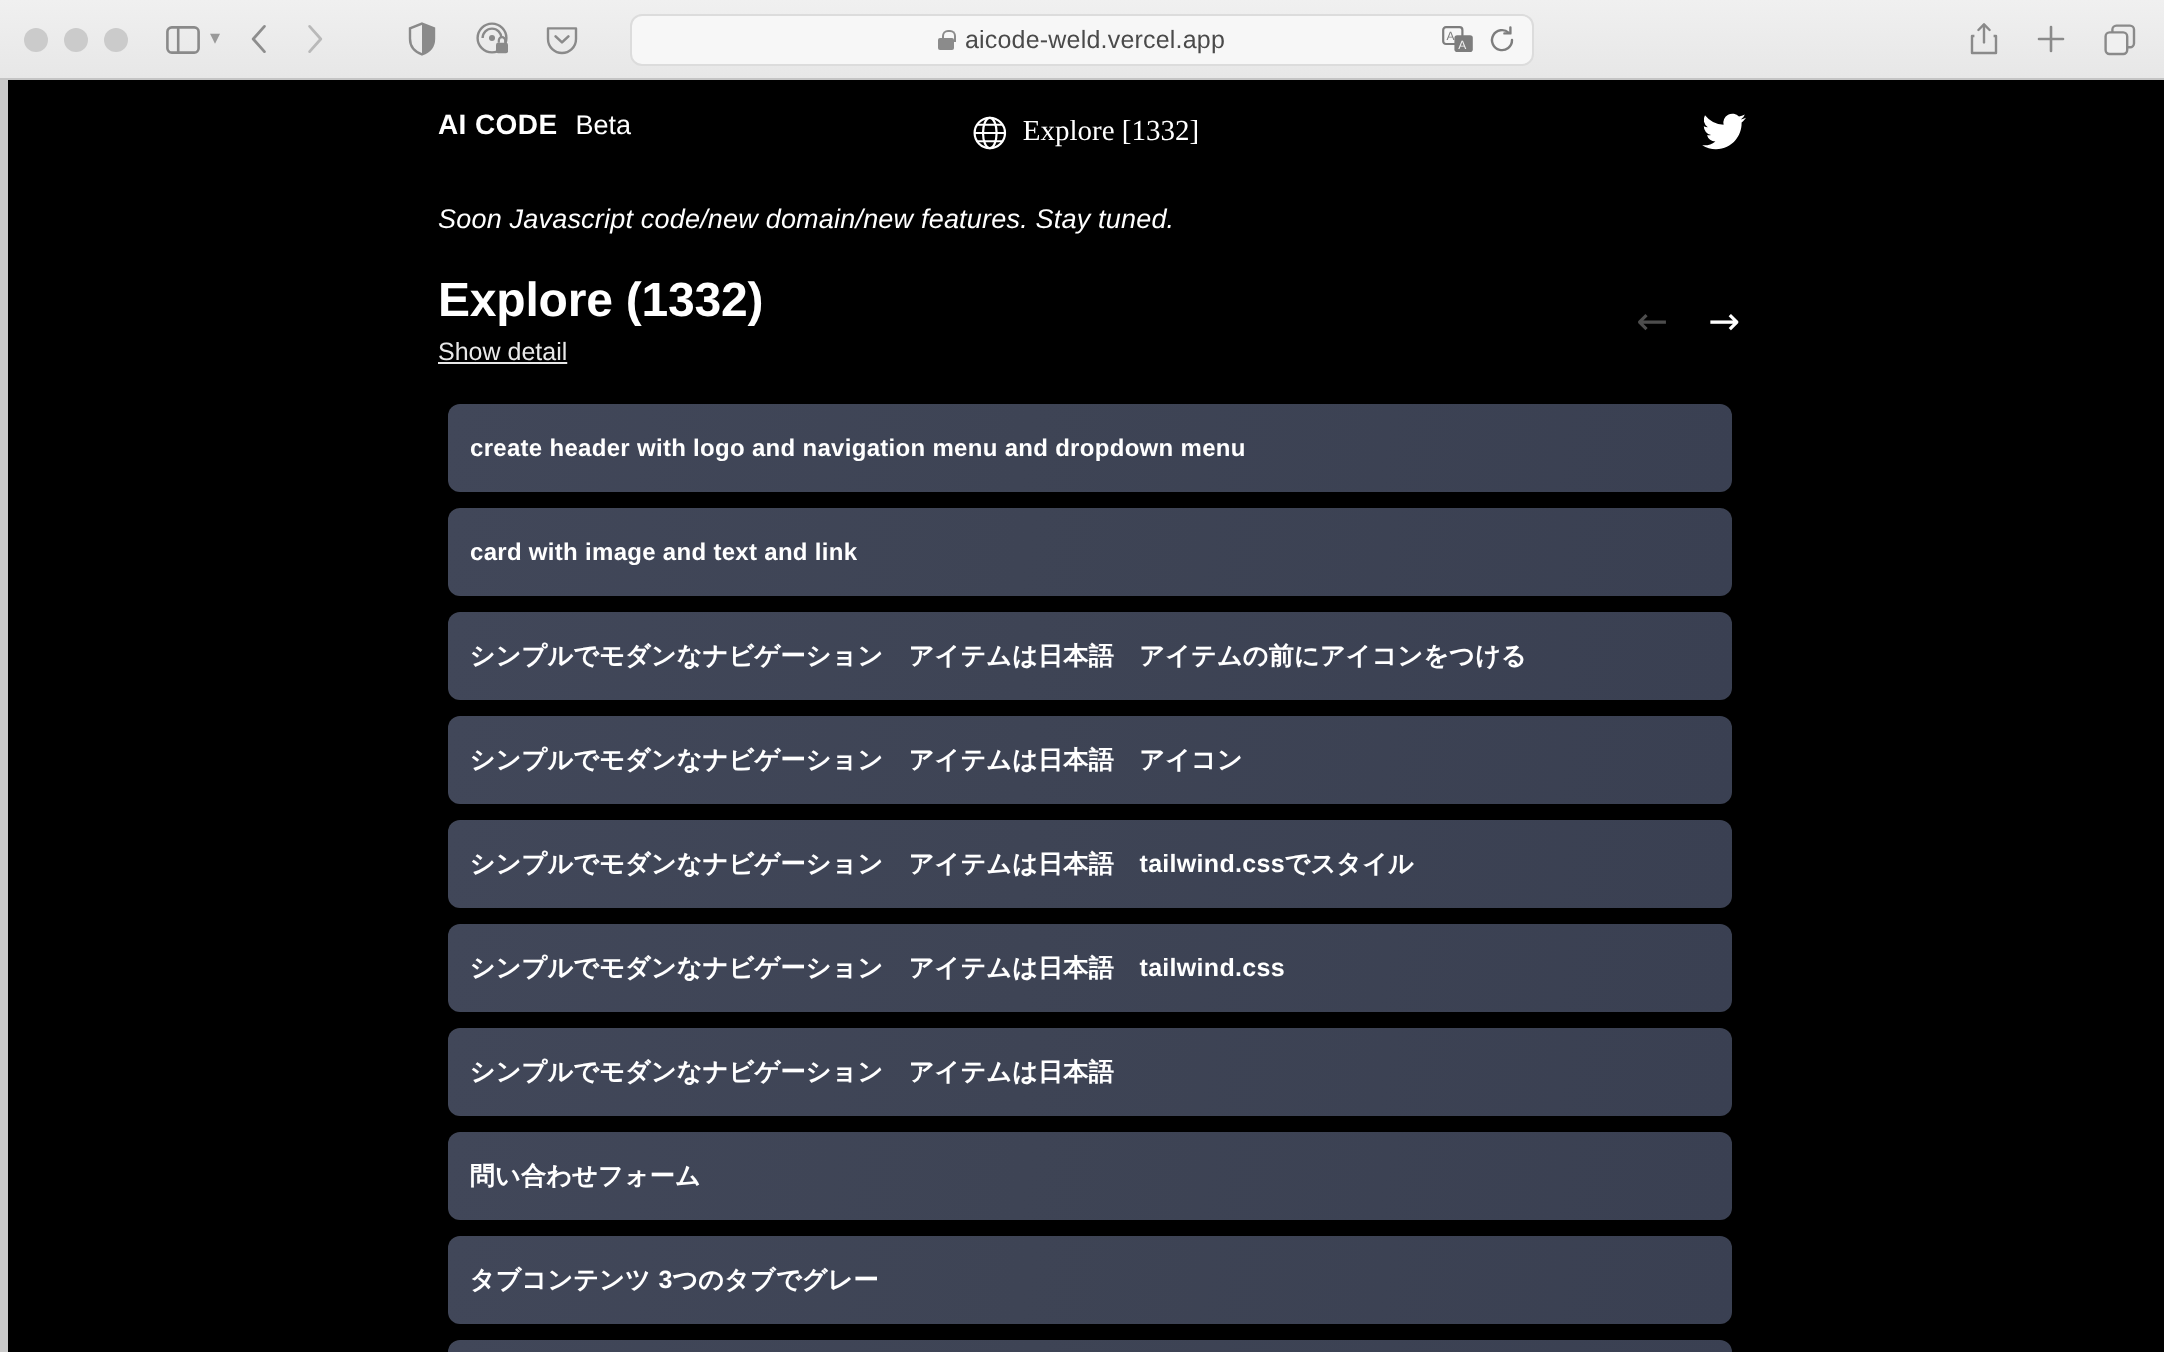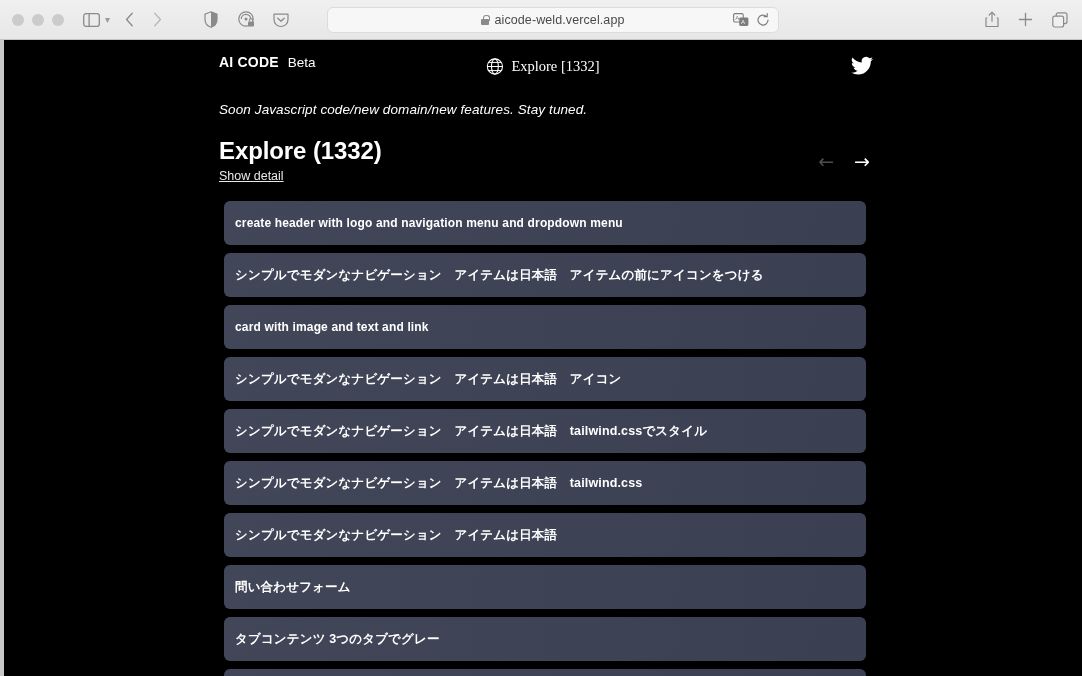--- a/index.html
+++ b/index.html
@@ -32,21 +32,21 @@
     width:26px; height:26px; display:flex; align-items:center; justify-content:center;
     color:#8a8a8a; border-radius:4px;
   }
   .sidebar-group { display:flex; align-items:center; gap:1px; margin-right:6px; }
   .chev { font-size:10px; color:#9a9a9a; line-height:1; }
 
   .nav-group { display:flex; align-items:center; gap:2px; margin-right:14px; }
 
   .left-icons { display:flex; align-items:center; gap:9px; margin-left:14px; }
 
-  .urlbar-wrap { position:absolute; left:327px; top:7px; width:452px; height:26px; }
+  .urlbar-wrap { position:absolute; left:315px; top:7px; width:452px; height:26px; }
   .urlbar {
     width:100%; height:100%;
     background:#f7f7f7; border:1px solid #dcdcdc; border-radius:6px;
     display:flex; align-items:center; justify-content:center;
     position:relative;
   }
   .url-center { display:flex; align-items:center; gap:5px; }
   .lock { width:8px; height:10px; position:relative; }
   .lock::before {
     content:""; position:absolute; left:0; bottom:0; width:8px; height:6px;
@@ -281,24 +281,24 @@
             <span class="pg-arrow prev">←</span>
             <span class="pg-arrow next">→</span>
           </div>
         </div>
 
         <div class="card-list">
           <div class="card">
               <span class="card-text">create header with logo and navigation menu and dropdown menu</span>
             </div>
           <div class="card">
+              <span class="card-text">card with image and text and link</span>
+            </div>
+          <div class="card">
               <span class="card-text jp">シンプルでモダンなナビゲーション　アイテムは日本語　アイテムの前にアイコンをつける</span>
-            </div>
-          <div class="card">
-              <span class="card-text">card with image and text and link</span>
             </div>
           <div class="card">
               <span class="card-text jp">シンプルでモダンなナビゲーション　アイテムは日本語　アイコン</span>
             </div>
           <div class="card">
               <span class="card-text jp">シンプルでモダンなナビゲーション　アイテムは日本語　tailwind.cssでスタイル</span>
             </div>
           <div class="card">
               <span class="card-text jp">シンプルでモダンなナビゲーション　アイテムは日本語　tailwind.css</span>
             </div>

